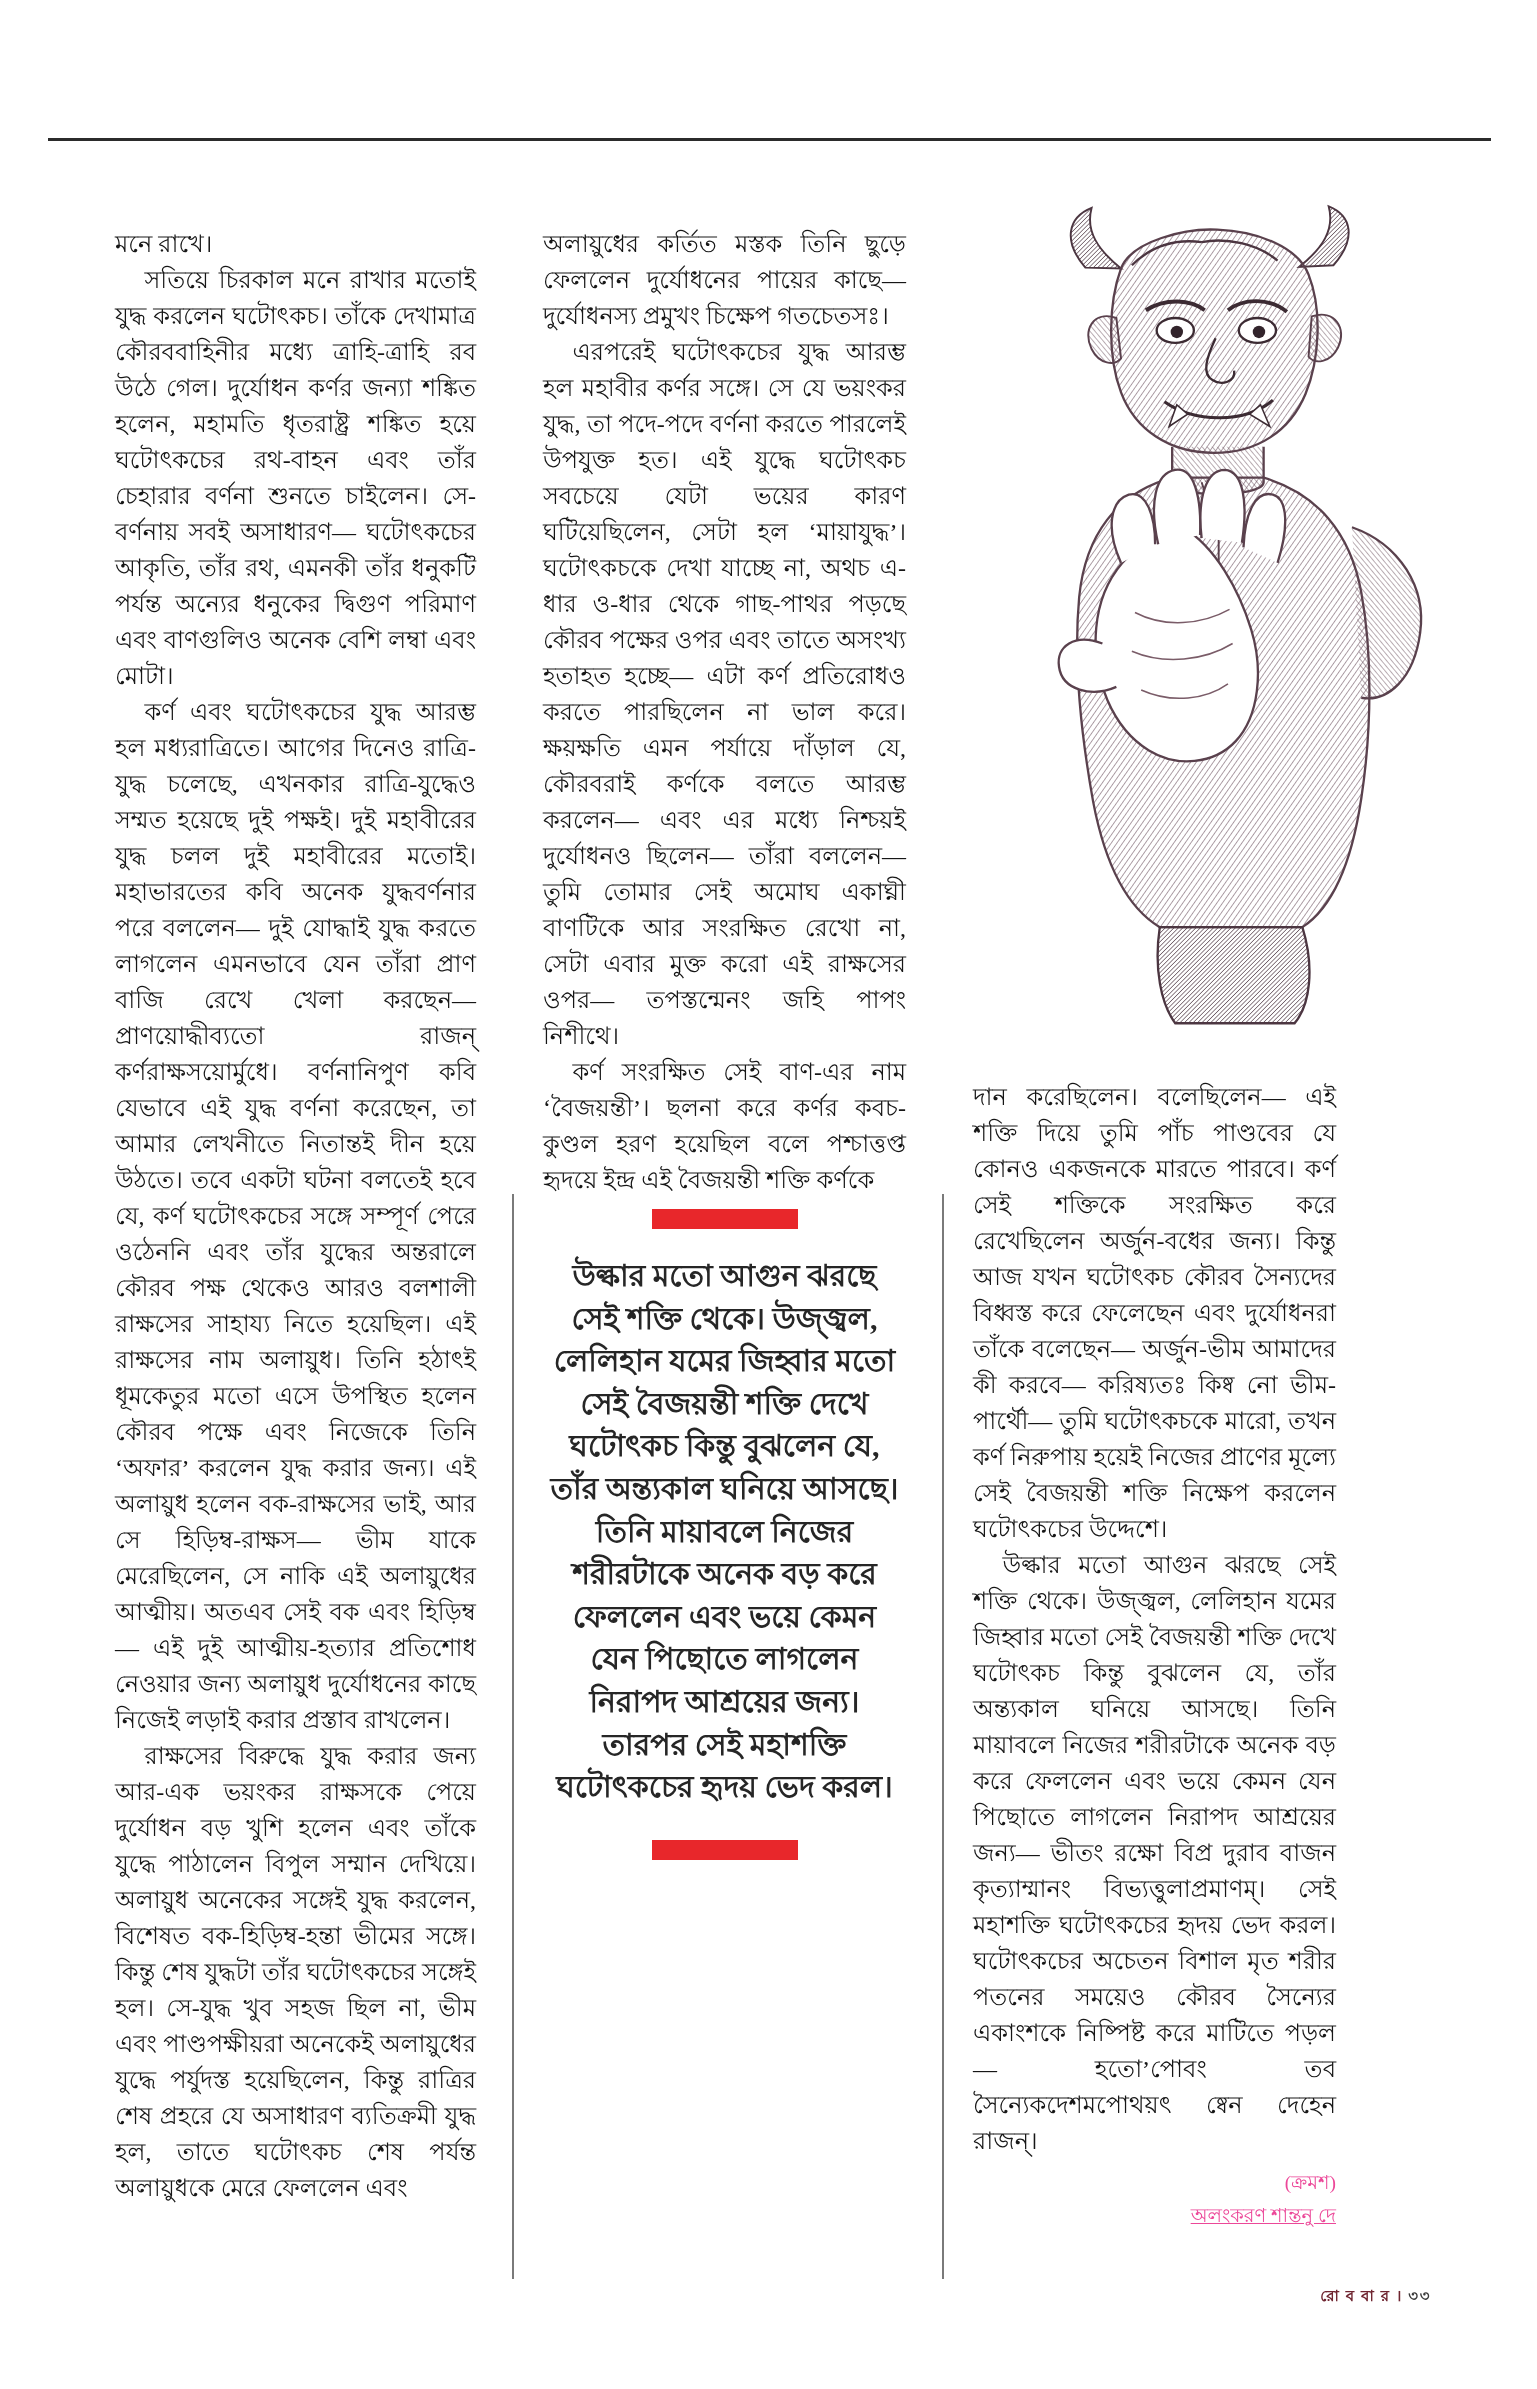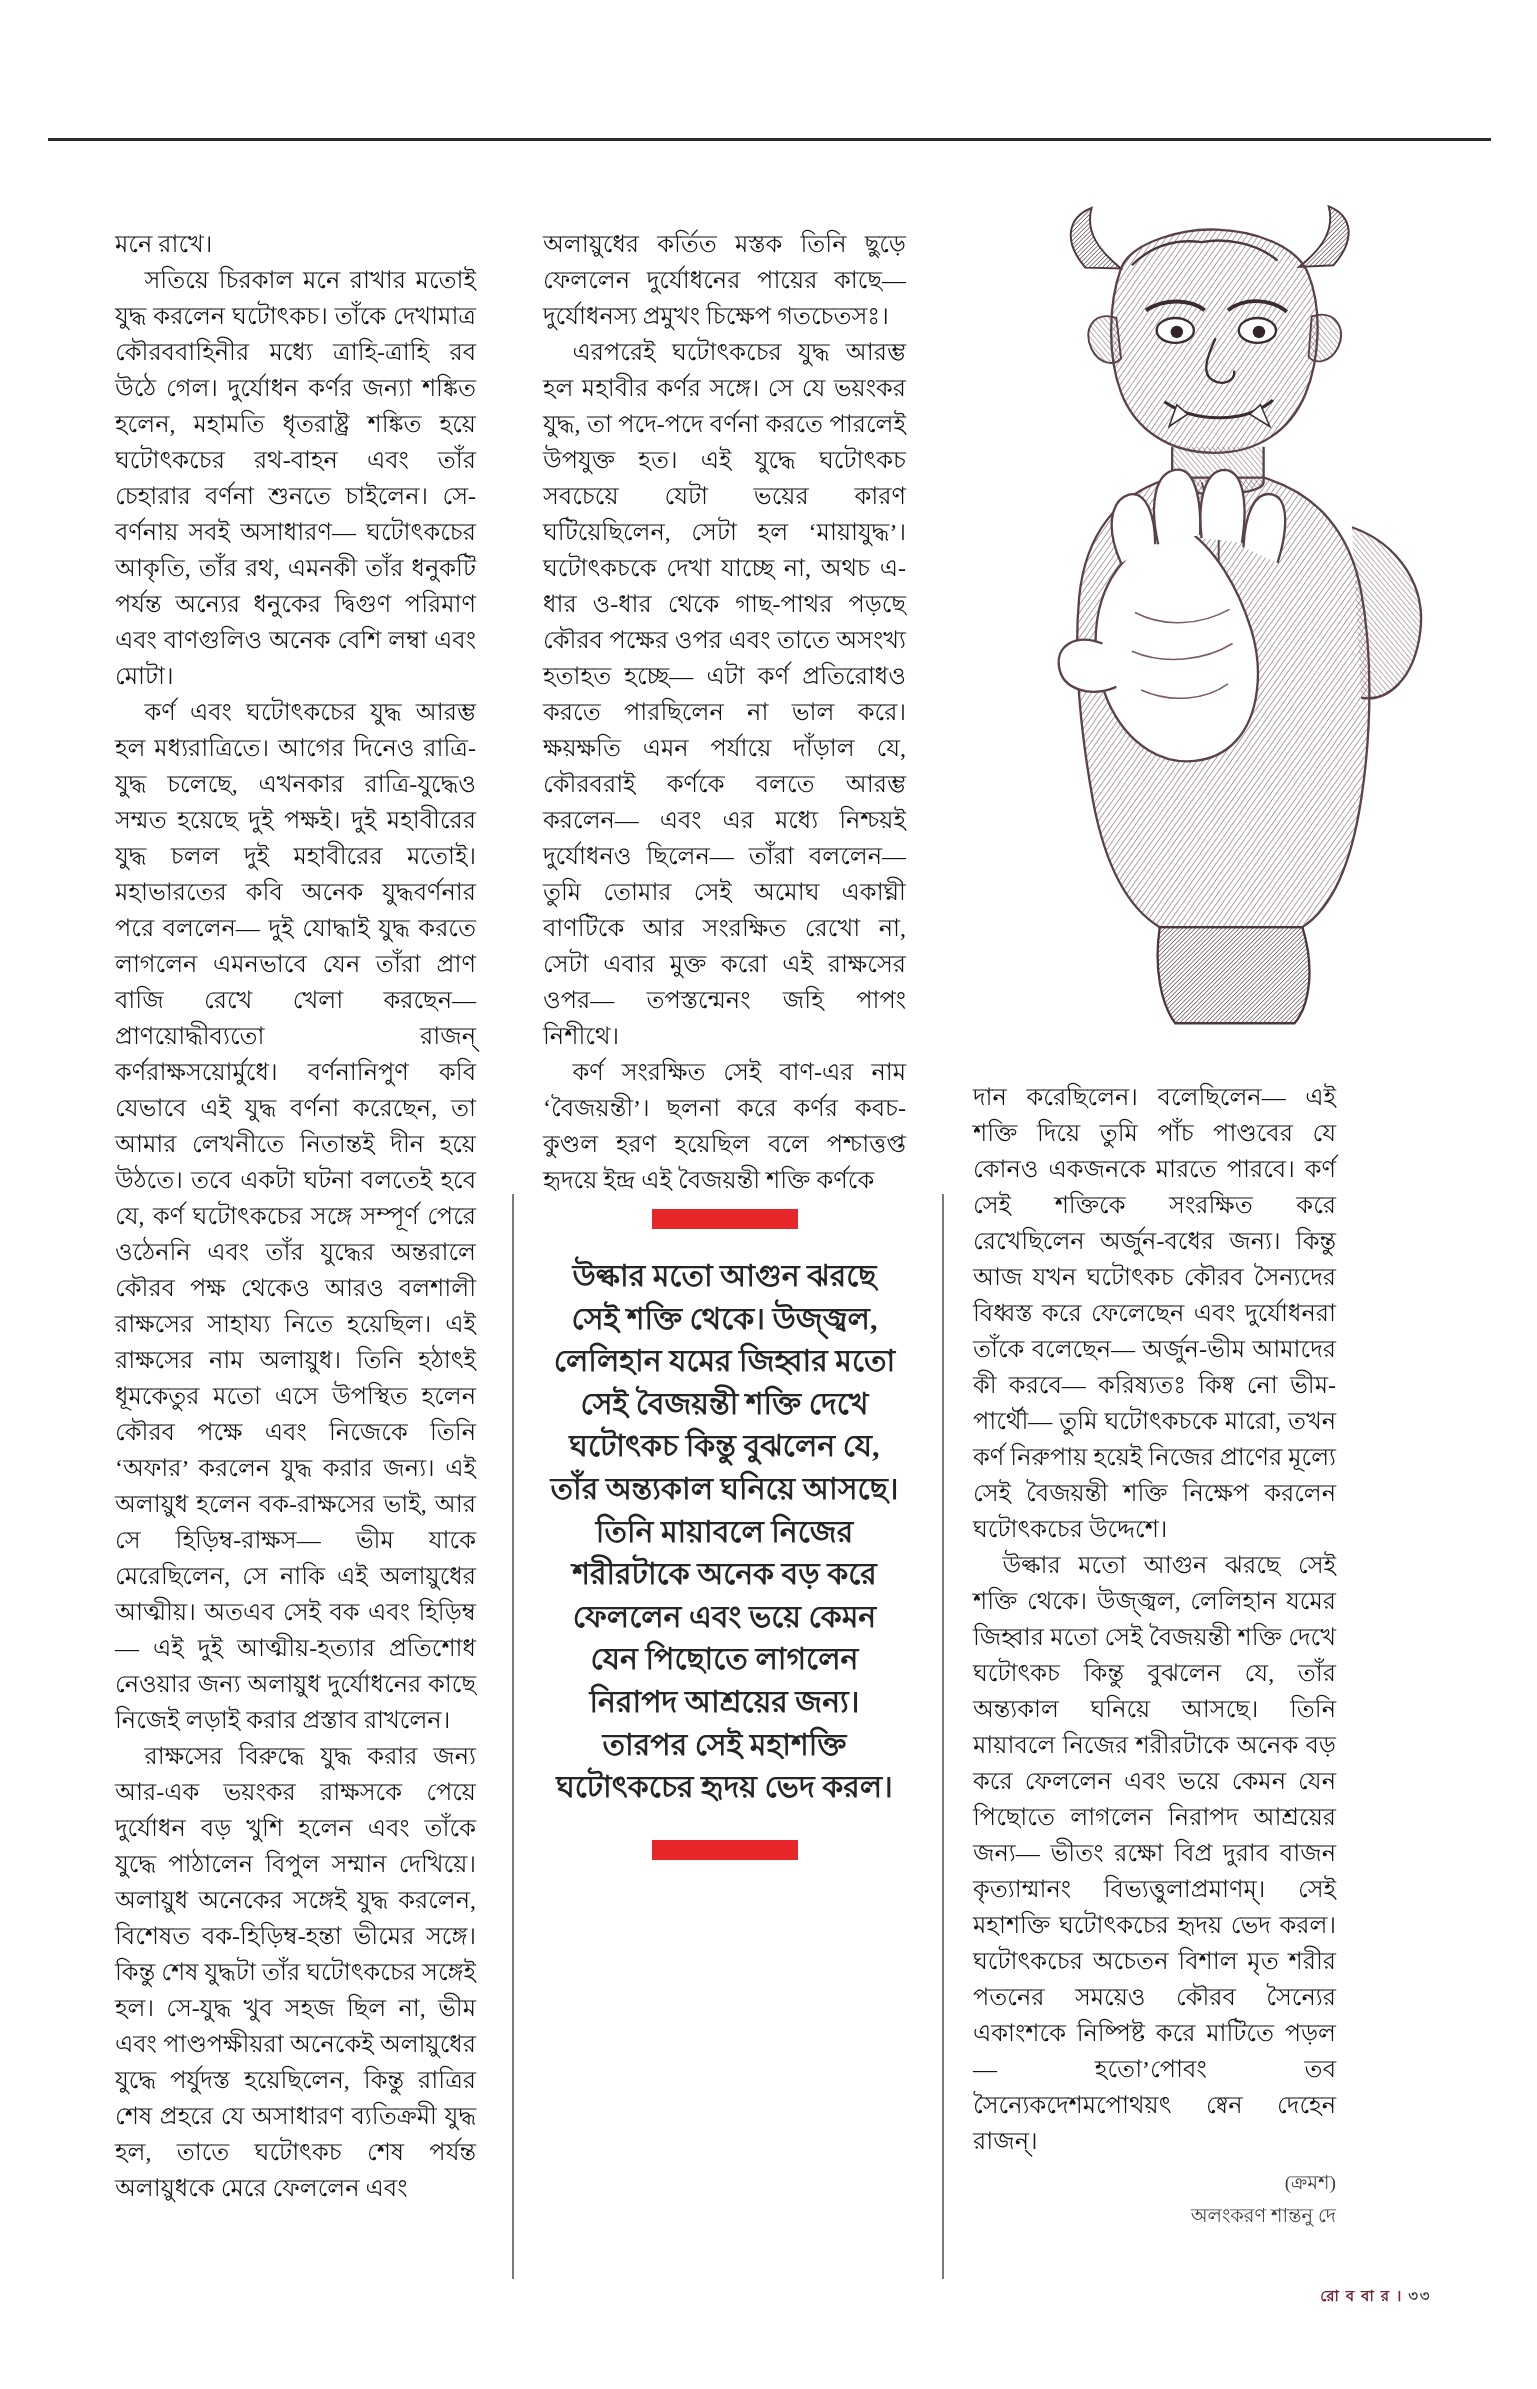--- a/index.html
+++ b/index.html
@@ -112,24 +112,24 @@
     text-align: center;
   }
   
   .credit {
     position: absolute;
     right: 202px;
     width: 310px;
     text-align: right;
     font-size: 19.4px;
     line-height: 1.5;
-    color: #404040;
+    color: #ec4899;
   }
   #credit-serial { top: 2168px; }
-  #credit-art { top: 2201px; }
+  #credit-art { top: 2201px; text-decoration: underline; }
 
   .footer {
     position: absolute;
     right: 107px;
     top: 2284px;
     font-size: 15px;
     letter-spacing: 1.6px;
     color: #6f2530;
     font-weight: 700;
   }

